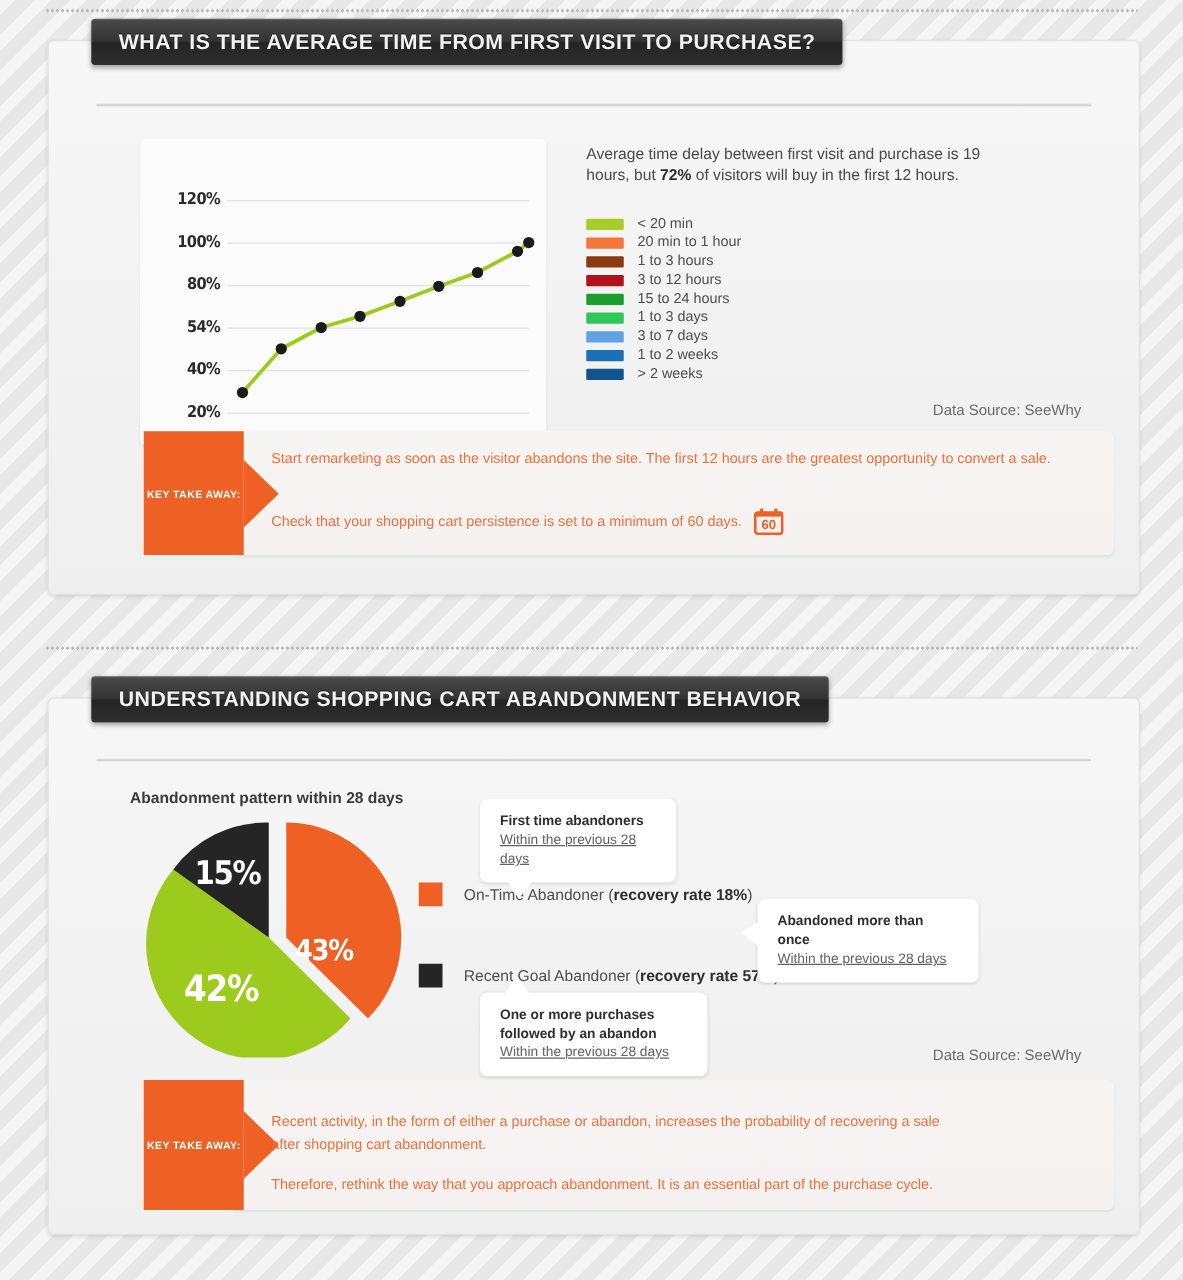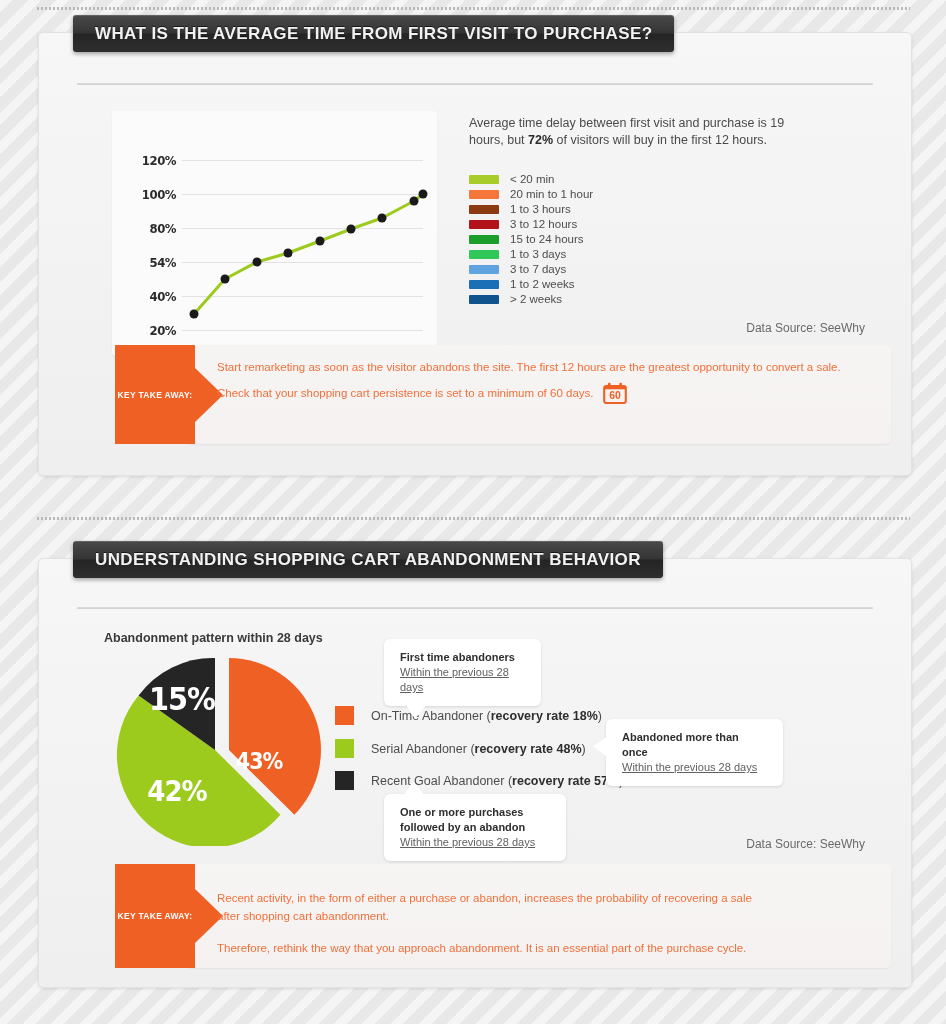--- a/index.html
+++ b/index.html
@@ -231,21 +231,21 @@
     <div class="src" style="top:288px;">Data Source: SeeWhy</div>
 
     <div class="kta-wrap" style="top:312px;height:99px;">
       <div class="kta-box"></div>
       <div class="kta-tag">
         <span>KEY TAKE AWAY:</span>
       </div>
       <div class="kta-arrow"></div>
       <div class="kta-body" style="top:12px;">
         <p>Start remarketing as soon as the visitor abandons the site. The first 12 hours are the greatest opportunity to convert a sale.</p>
-        <p style="margin-top:4px;">
+        <p style="margin-top:28px;">
           <span>Check that your shopping cart persistence is set to a minimum of 60 days.</span>
           <span class="cal">
             <svg width="24" height="22" viewBox="0 0 24 22">
               <rect x="1.2" y="4" width="21.6" height="17" rx="2" fill="none" stroke="#ef6024" stroke-width="2.1"></rect>
               <rect x="1.2" y="4" width="21.6" height="3.3" fill="#ef6024"></rect>
               <rect x="5" y="0.8" width="2.6" height="5" rx="1" fill="#ef6024"></rect>
               <rect x="16.4" y="0.8" width="2.6" height="5" rx="1" fill="#ef6024"></rect>
               <text x="12" y="17.4" font-family="Liberation Sans, sans-serif" font-size="10.5" font-weight="bold" fill="#ef6024" text-anchor="middle">60</text>
             </svg>
           </span>
@@ -267,30 +267,26 @@
       <svg width="215" height="195" viewBox="0 0 215 195">
 
         <path d="M 116 99 L 116 7 A 92 92 0 0 1 181.4 163.7 Z" fill="#ef6024" transform="translate(6,0)"></path>
 
         <path d="M 108 99 L 173.4 163.7 A 92 92 0 0 1 31.6 44.6 Z" fill="#9ccb1e"></path>
 
         <path d="M 108 99 L 31.6 44.6 A 92 92 0 0 1 108 7 Z" fill="#252525"></path>
       </svg>
       <div class="pielab" style="left:152px;top:110px;font-size:23px;">43%</div>
       <div class="pielab" style="left:70px;top:140px;font-size:29px;">42%</div>
-      <div class="pielab" style="left:75px;top:48px;font-size:32px;">15%</div>
+      <div class="pielab" style="left:75px;top:48px;font-size:26px;">15%</div>
     </div>
 
     <div class="pl-row" style="left:296px;top:147px;">
       <span class="pl-sw" style="background:#ef6024;"></span>
       <span class="pl-tx"><span>On-Time Abandoner (</span><b>recovery rate 18%</b><span>)</span></span>
-    </div>
-    <div class="pl-row" style="left:296px;top:180px;">
-      <span class="pl-sw" style="background:#9ccb1e;"></span>
-      <span class="pl-tx"><span>Serial Abandoner (</span><b>recovery rate 48%</b><span>)</span></span>
     </div>
     <div class="pl-row" style="left:296px;top:212px;">
       <span class="pl-sw" style="background:#252525;"></span>
       <span class="pl-tx"><span>Recent Goal Abandoner (</span><b>recovery rate 57%</b><span>)</span></span>
     </div>
 
     <div class="callout" style="left:345px;top:80px;width:125px;">
       <div class="c1">First time abandoners</div>
       <div class="c2">Within the previous 28 days</div>
       <span class="tail" style="left:22px;bottom:-13px;border-left:9px solid transparent;border-right:11px solid transparent;border-top:14px solid #fff;"></span>

